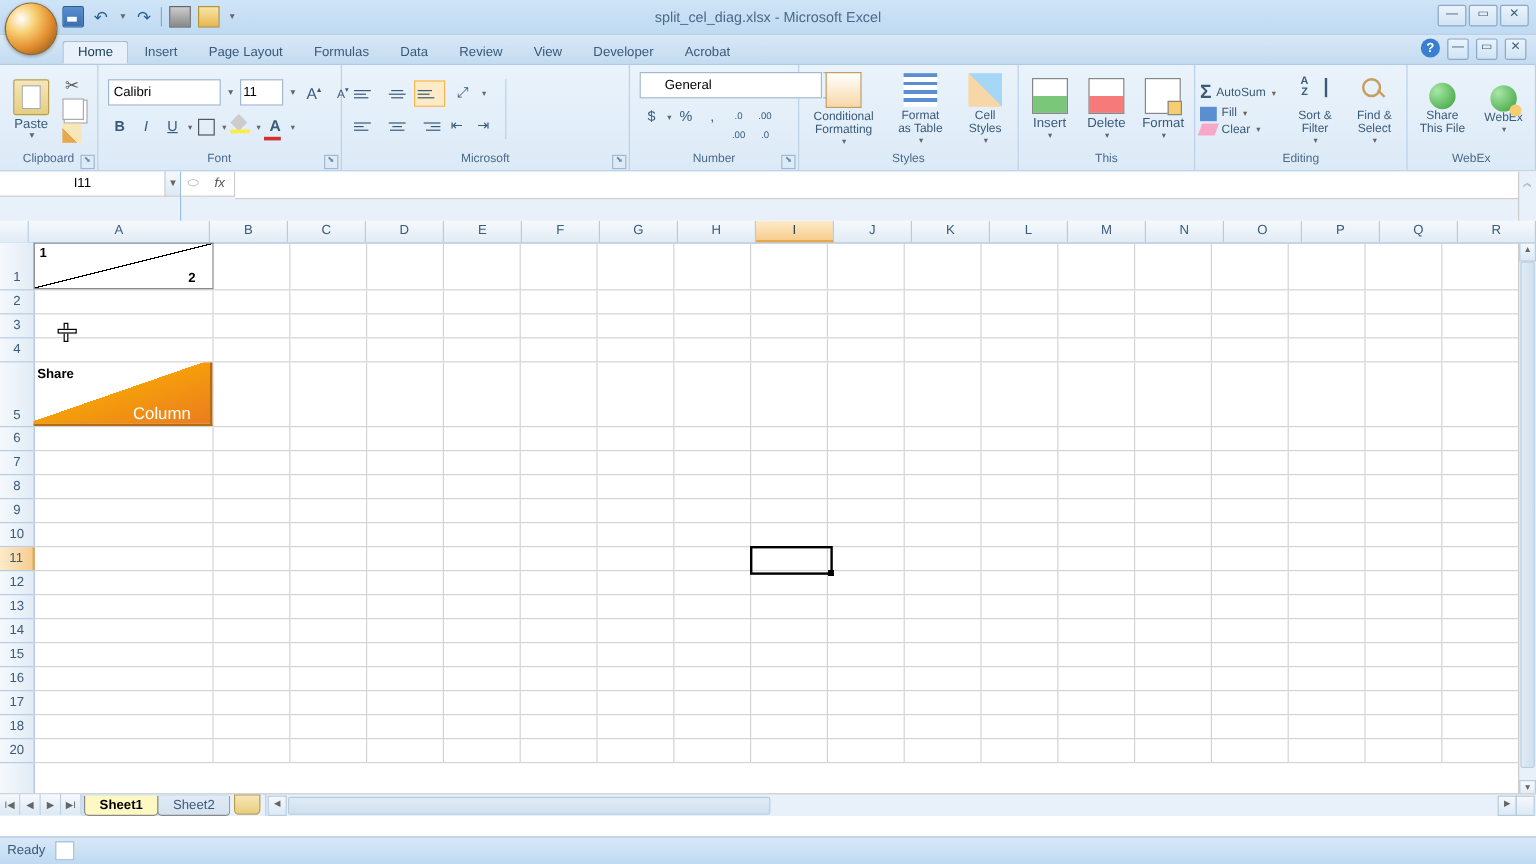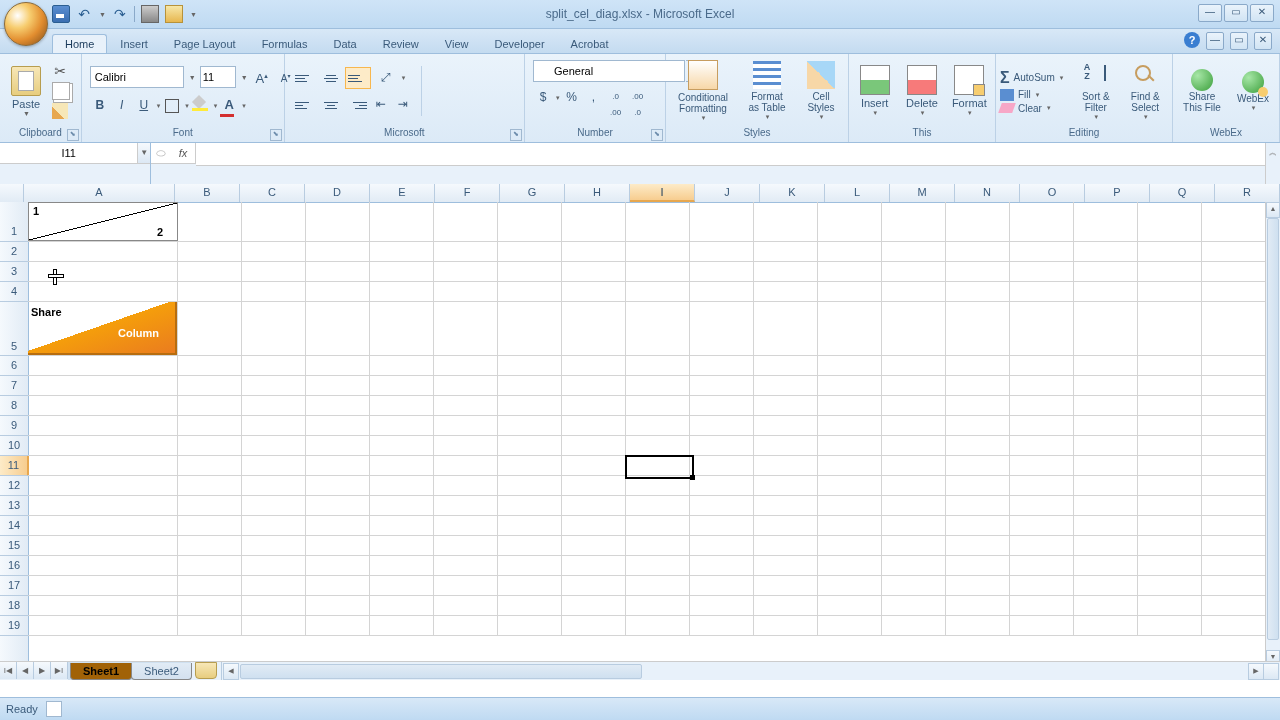--- a/index.html
+++ b/index.html
@@ -94,36 +94,36 @@
 .cell-row.first{height:39px}
 .cell-row.tall{height:53px}
 .cell{border-right:1px solid #d4d4d4;padding:1px 3px;font-size:11px;color:#000;display:flex;align-items:flex-end;position:relative;box-sizing:border-box}
 .diag-cell{position:relative;border:1px solid #888!important}
 .diag-line{position:absolute;left:0;top:0;width:100%;height:100%;background:linear-gradient(to bottom right,transparent calc(50% - .5px),#000 calc(50% - .5px),#000 calc(50% + .5px),transparent calc(50% + .5px))}
 .diag-1{position:absolute;left:4px;top:2px;font-weight:bold}
 .diag-2{position:absolute;right:14px;bottom:2px;font-weight:bold}
 .triangle-cell{position:relative;padding:0!important}
 .tri-shape{position:absolute;left:0;bottom:0;width:100%;height:100%;background:linear-gradient(to bottom right,transparent 48%,#f59e0b 48%,#ea7c1f);border-bottom:2px solid #b76d0f;border-right:2px solid #b76d0f;box-sizing:border-box}
 .tri-rows{position:absolute;left:3px;top:4px;font-weight:bold;color:#000;font-size:11px}
-.tri-col{position:absolute;right:18px;bottom:16px;font-weight:bold;color:#fff;font-size:11px}
+.tri-col{position:absolute;right:18px;bottom:3px;font-weight:normal;color:#fff;font-size:14px}
 .sel-cell{position:absolute;border:2px solid #000;background:transparent;pointer-events:none}
 .sel-handle{position:absolute;right:-3px;bottom:-3px;width:5px;height:5px;background:#000}
 .cursor-cross{position:absolute;left:48px;top:67px;width:14px;height:14px;pointer-events:none}
 .cursor-cross:before,.cursor-cross:after{content:"";position:absolute;background:#fff;border:1px solid #000}
 .cursor-cross:before{left:5px;top:0;width:2px;height:14px}
 .cursor-cross:after{left:0;top:5px;width:14px;height:2px}
 .vscroll{position:absolute;right:0;top:18px;bottom:14px;width:14px;background:#e8f1fa;border-left:1px solid #ccc}
 .vs-btn{height:14px;background:linear-gradient(#f5f9fd,#dce8f4);border:1px solid #b8cce0;text-align:center;font-size:7px;line-height:12px;color:#666}
 .vs-thumb{position:absolute;top:16px;left:1px;right:1px;height:420px;background:linear-gradient(90deg,#e1ebf5,#cfe0f0);border:1px solid #b8cce0;border-radius:2px}
 .hscroll-row{position:absolute;left:0;right:0;bottom:0;height:18px;display:flex;background:#e8f1fa;border-top:1px solid #ccc}
 .sheet-nav{display:flex}
 .sn-btn{width:16px;height:17px;border-right:1px solid #b8cce0;text-align:center;font-size:8px;line-height:17px;color:#666;background:linear-gradient(#f5f9fd,#dce8f4)}
 .sheet-tabs{display:flex;align-items:flex-end;background:#cfe0f0;padding-left:2px}
 .sheet-tab{padding:2px 12px;font-size:11px;border:1px solid #888;border-top:none;background:linear-gradient(#e1ebf5,#d4e1ef);margin-right:-1px;border-radius:0 0 4px 4px;color:#3a5a7a}
-.sheet-tab.active{background:#a16207;font-weight:bold;color:#000;z-index:1}
+.sheet-tab.active{background:#fef9c3;font-weight:bold;color:#000;z-index:1}
 .add-sheet{width:20px;height:15px;margin-left:4px;background:linear-gradient(#f7e7b7,#e7cd7f);border:1px solid #b79d4f;border-radius:0 0 4px 4px}
 .hscroll{flex:1;position:relative;border-left:1px solid #b8cce0;margin-left:4px}
 .hs-btn{position:absolute;top:1px;width:14px;height:15px;background:linear-gradient(#f5f9fd,#dce8f4);border:1px solid #b8cce0;text-align:center;font-size:7px;line-height:13px;color:#666}
 .hs-thumb{position:absolute;left:18px;top:2px;height:13px;width:400px;background:linear-gradient(#e1ebf5,#cfe0f0);border:1px solid #b8cce0;border-radius:2px}
 .statusbar{position:absolute;left:0;right:0;bottom:0;height:22px;background:linear-gradient(#d8e8f7,#bfdaf2);display:flex;align-items:center;padding:0 6px;color:#3a5a7a;font-size:11px;border-top:1px solid #9ebedd}
 .sb-right{position:absolute;right:6px;display:flex;align-items:center;gap:4px}
 .view-btn{width:18px;height:16px;border:1px solid #a0b8d0;background:linear-gradient(#f5f9fd,#dce8f4)}
 .view-btn.active{background:#fdebc8;border-color:#e7a74f}
 .zoom-slider{width:100px;height:4px;background:#a0b8d0;position:relative;border-radius:2px}
 .zoom-thumb{position:absolute;left:48px;top:-4px;width:6px;height:12px;background:linear-gradient(#f5f9fd,#dce8f4);border:1px solid #888;border-radius:2px}
@@ -437,21 +437,21 @@
         <div class="rowh">9</div>
         <div class="rowh">10</div>
         <div class="rowh sel">11</div>
         <div class="rowh">12</div>
         <div class="rowh">13</div>
         <div class="rowh">14</div>
         <div class="rowh">15</div>
         <div class="rowh">16</div>
         <div class="rowh">17</div>
         <div class="rowh">18</div>
-        <div class="rowh">19</div>
+        <div class="rowh">20</div>
       </div>
     <div class="cells" id="cells-container">
         <div class="cell-row first">
           <div class="cell diag-cell" style="width: 150px;">
             <div class="diag-line"></div>
             <span class="diag-1">1</span>
             <span class="diag-2">2</span>
           </div>
           <div class="cell" style="width: 64px;"></div>
           <div class="cell" style="width: 64px;"></div>

